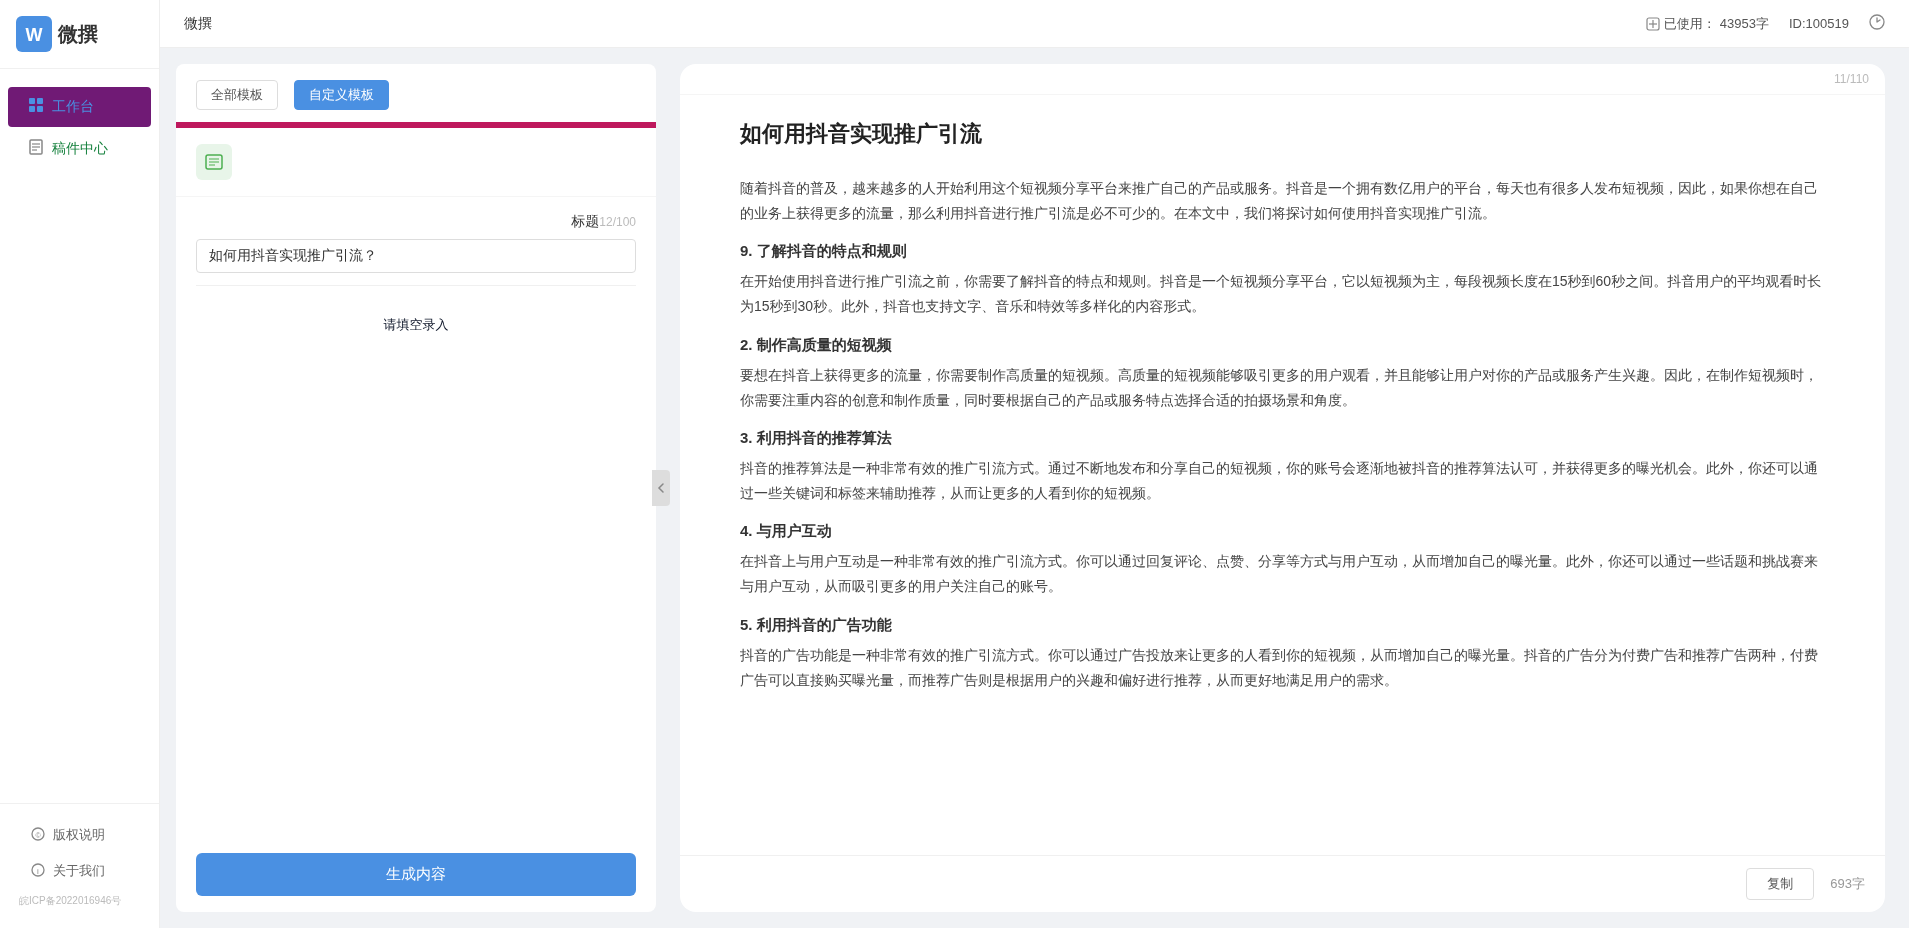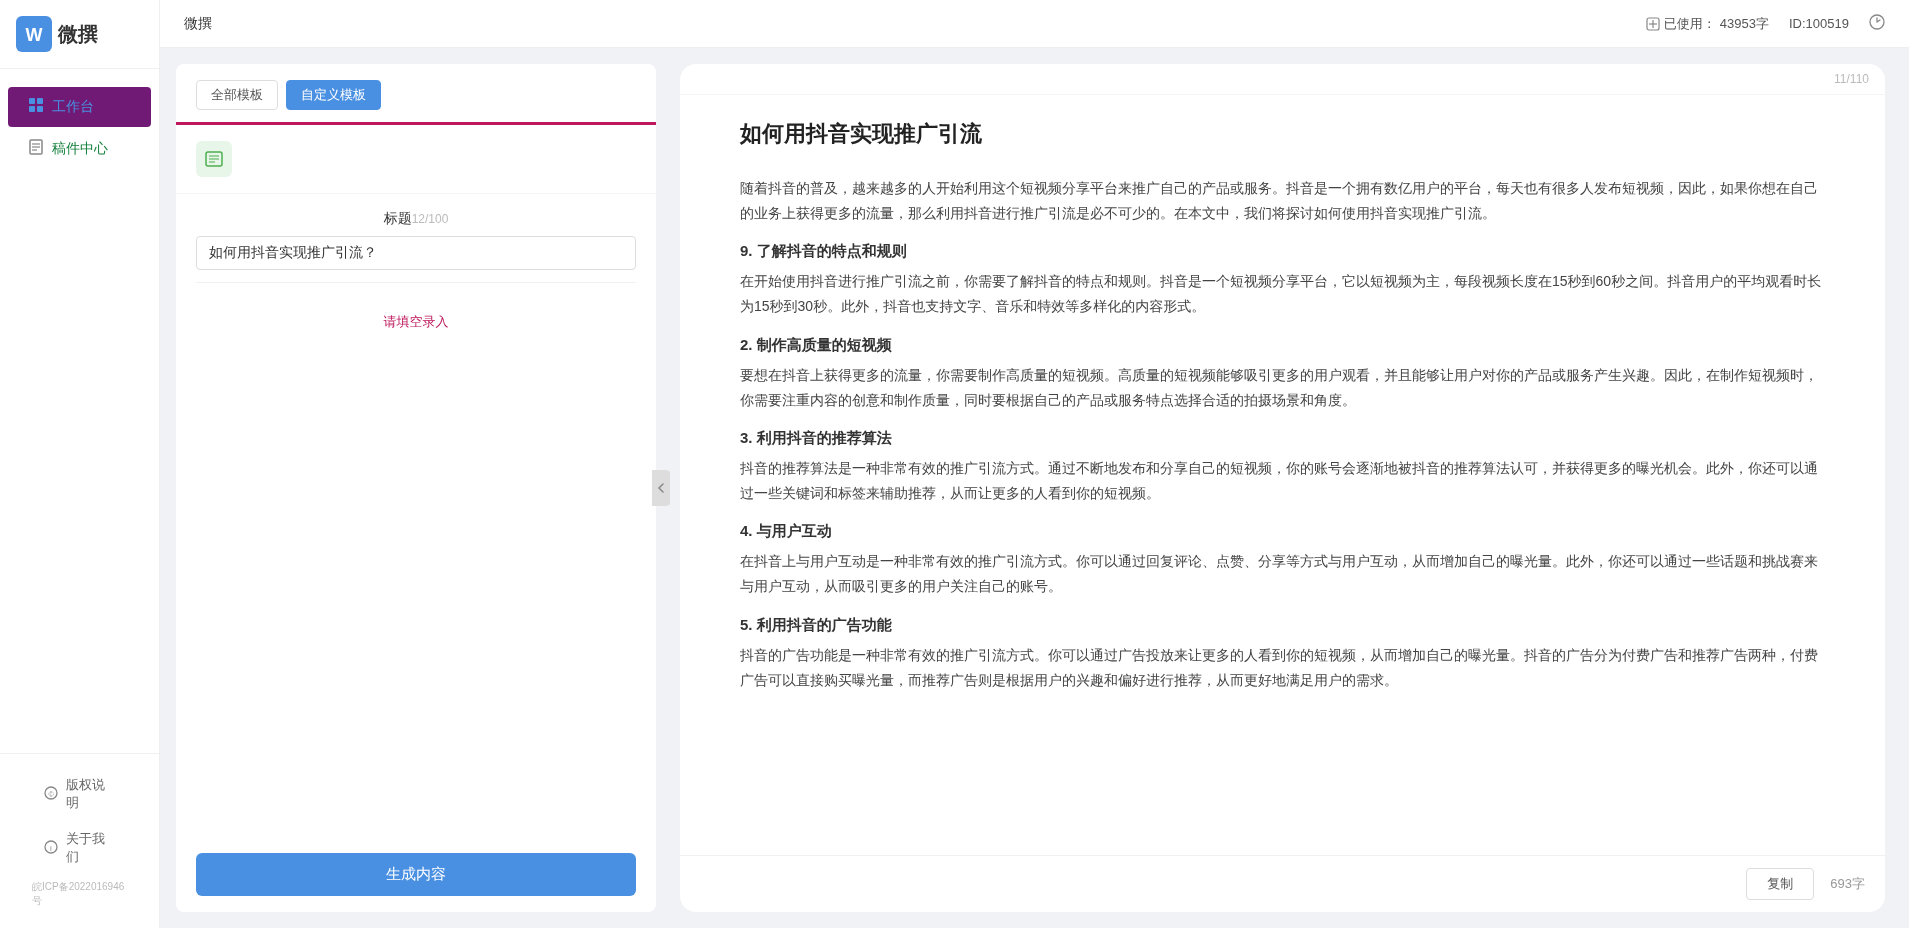--- a/index.html
+++ b/index.html
@@ -44,21 +44,21 @@
       font-size: 14px;
       border-radius: 4px;
       margin: 2px 8px;
     }
     .sidebar-item.active { color: #4a90e2; background: #701a75; }
     .sidebar-item-icon {
       margin-right: 8px;
       font-size: 16px;
     }
     .sidebar-footer {
-      padding: 12px 16px;
+      padding: 12px 3px;
       border-top: 1px solid #f0f0f0;
     }
     .sidebar-footer-item {
       display: flex;
       align-items: center;
       padding: 8px 20px;
       cursor: pointer;
       color: #666;
       font-size: 13px;
       margin: 2px 8px;
@@ -119,23 +119,23 @@
       margin: 16px 0 16px 16px;
       border-radius: 8px;
       display: flex;
       flex-direction: column;
       overflow: hidden;
       flex-shrink: 0;
     }
 
     .template-tabs {
       display: flex;
-      gap: 8px;
+      gap: 16px;
       padding: 16px 20px 12px;
-      border-bottom: 3px solid #be185d;
+      border-bottom: 6px solid #be185d;
     }
     .tab-btn {
       padding: 5px 14px;
       border-radius: 4px;
       font-size: 13px;
       cursor: pointer;
       border: 1px solid #ddd;
       background: #fff;
       color: #555;
     }
@@ -169,21 +169,21 @@
     .template-desc { font-size: 12px; color: #999; }
 
     .form-section {
       padding: 16px 20px;
       flex: 1;
       display: flex;
       flex-direction: column;
     }
     .form-label-row {
       display: flex;
-      justify-content: center;
+      justify-content: flex-end;
       align-items: center;
       margin-bottom: 8px;
     }
     .form-label { font-size: 14px; color: #333; }
     .form-counter { font-size: 12px; color: #bbb; }
 
     .form-input {
       width: 100%;
       padding: 8px 12px;
       border: 1px solid #ddd;
@@ -394,21 +394,21 @@
         </div>
       </div>
 
       <div class="form-section">
         <div class="form-label-row">
           <span class="form-label">标题</span>
           <span class="form-counter">12/100</span>
         </div>
         <input class="form-input" type="text" value="如何用抖音实现推广引流？" style="">
 
-        <div style="flex:1; display:flex; align-items:flex-start; justify-content:center; padding-top: 30px; border-top: 1px solid #f0f0f0; margin-top: 12px; color: #be185d; font-size: 13px;">
+        <div style="flex:1; display:flex; align-items:flex-start; justify-content:center; padding-top: 30px; border-top: 1px solid #f0f0f0; margin-top: 12px; color: #0f172a; font-size: 13px;">
           <span>请填空录入</span>
         </div>
 
         <button class="generate-btn">生成内容</button>
       </div>
     </div>
 
     <div class="collapse-btn">
       <svg width="8" height="12" viewBox="0 0 8 12">
           <polyline points="6,2 2,6 6,10" stroke="#888" stroke-width="1.5" fill="none" stroke-linecap="round"></polyline>

